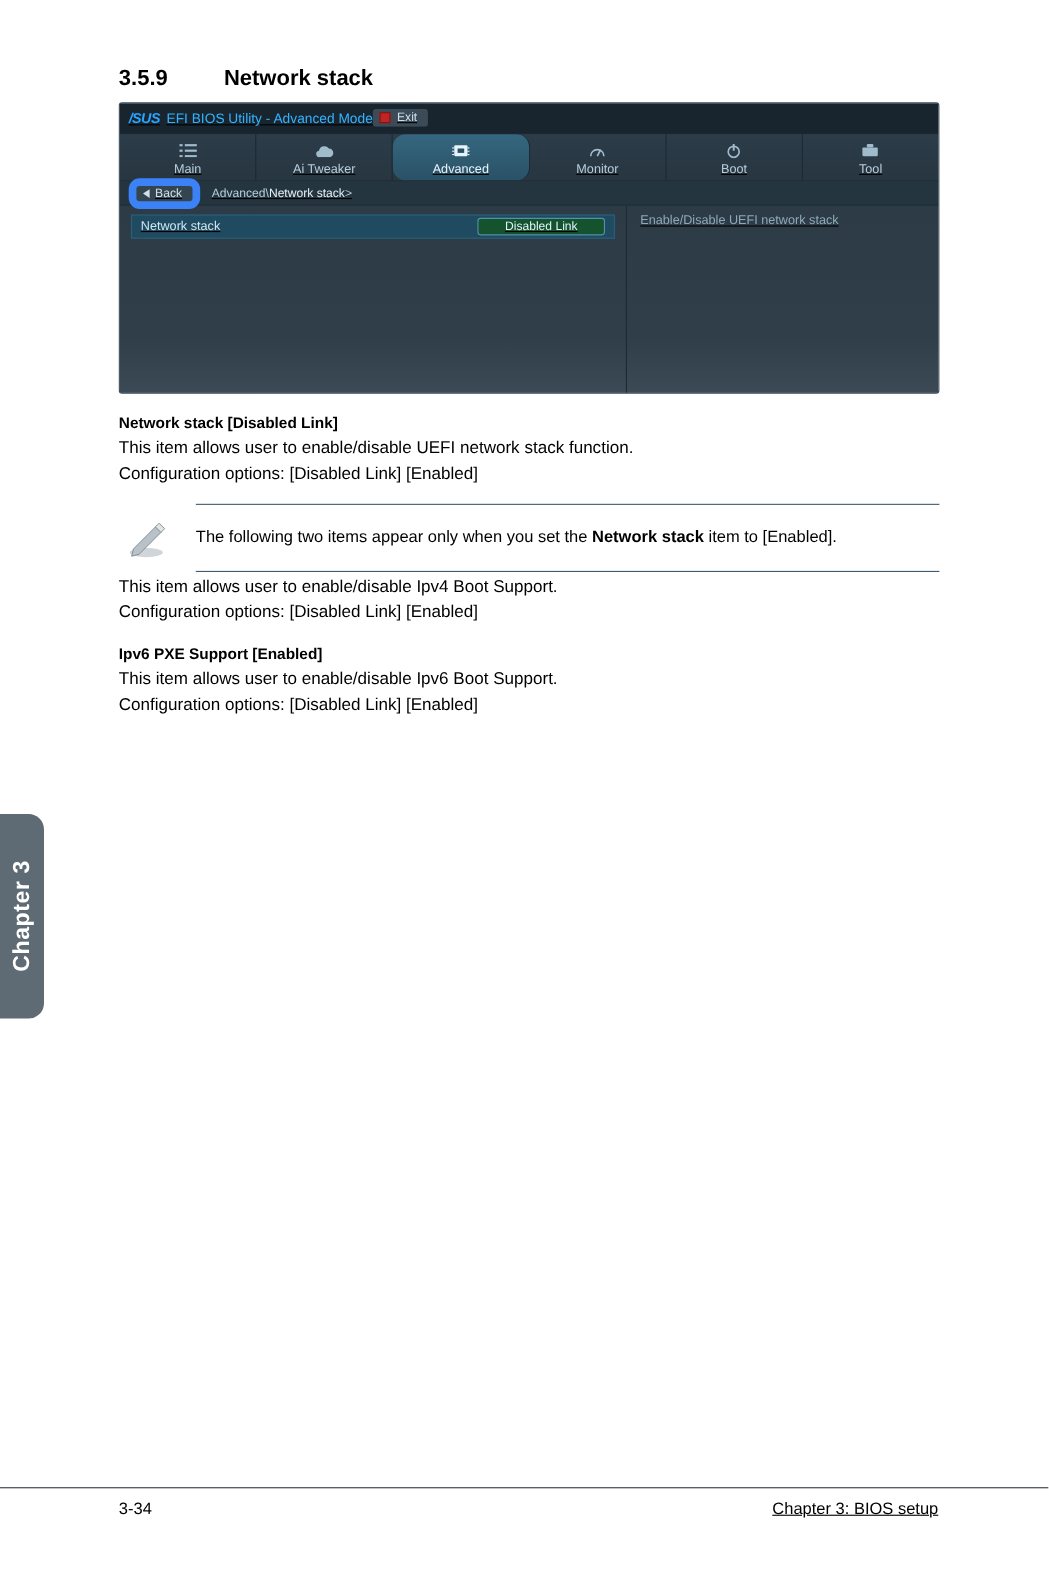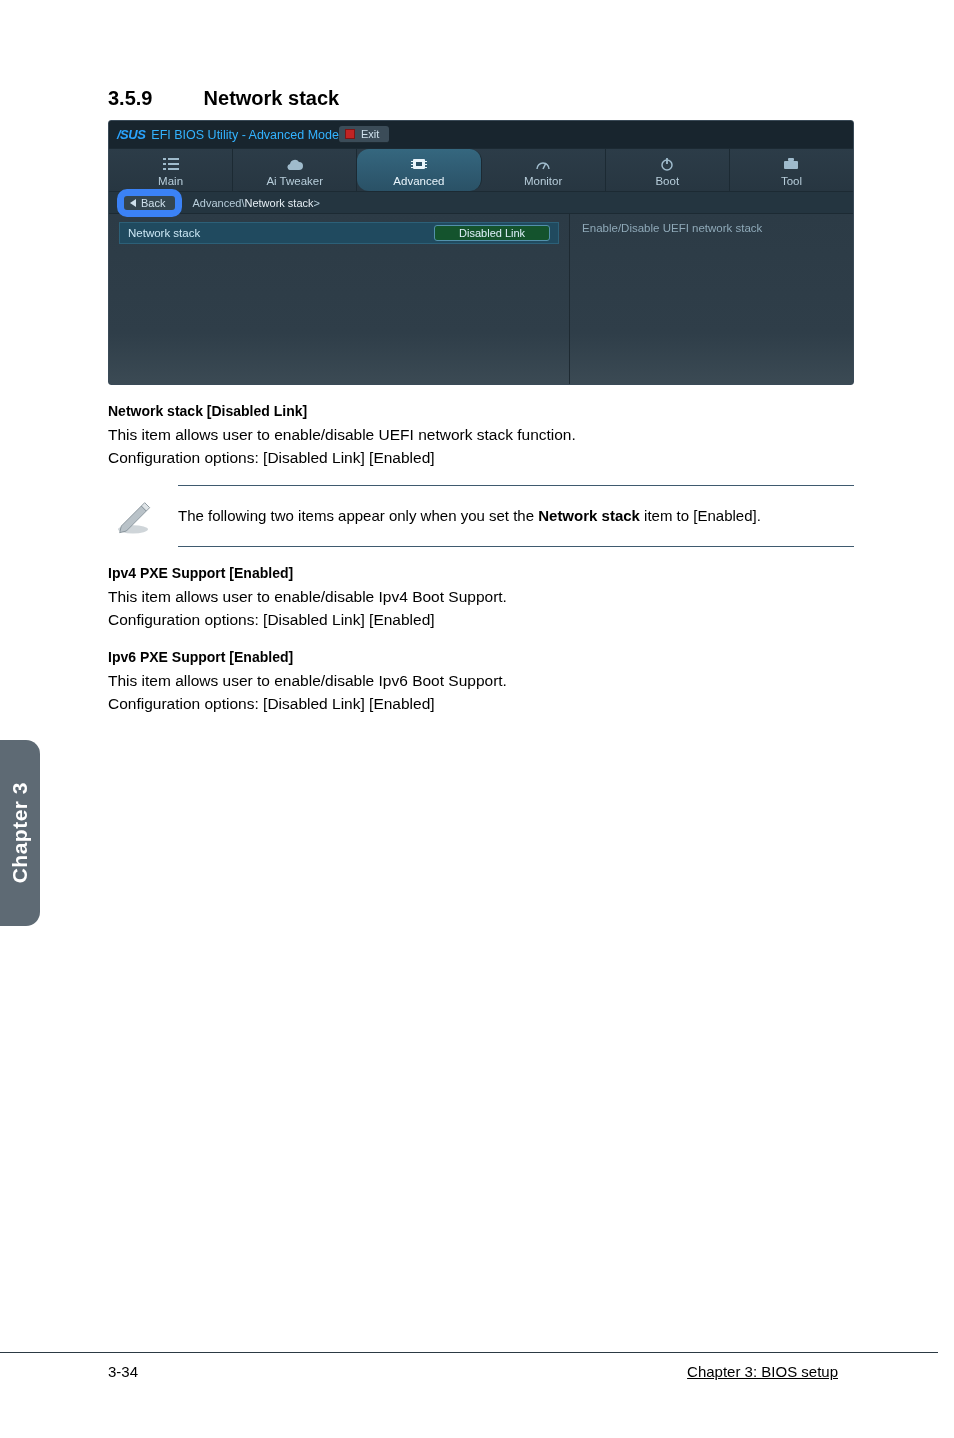--- a/index.html
+++ b/index.html
@@ -11,41 +11,41 @@
     position: relative;
     height: 1438px;
   }
   .content-col {
     padding: 60px 100px 0 108px;
   }
   .h-sec {
     font-weight: bold;
     font-size: 20px;
     margin-bottom: 10px;
-    margin-top: 27px;
   }
   .h-sec .num { display:inline-block; width: 90px; }
   .h-sub {
     font-weight: bold;
     font-size: 14px;
     margin-top: 18px;
     margin-bottom: 6px;
   }
   .body-text {
     font-size: 15.5px;
     line-height: 1.35;
     margin-bottom: 2px;
   }
   
   .bios {
     border: 1px solid #3a4a57;
     border-radius: 3px;
     background: linear-gradient(#2a3a45,#2a3a45);
     overflow: hidden;
     margin-bottom: 4px;
+    text-decoration: underline;
   }
   .bios-titlebar {
     display:flex;
     align-items:center;
     background:#18252e;
     height:28px;
     padding-left:8px;
     border-bottom:1px solid #1c2a33;
   }
   .brand {
@@ -203,21 +203,21 @@
     font-weight:bold;
     font-size:21px;
     writing-mode:vertical-rl;
     transform:rotate(180deg);
     letter-spacing:0.5px;
   }
   
   .footer{
     position:absolute;
     bottom:58px;
-    left:0;right:16px;
+    left:0;right:1px;
     border-top:1px solid #2c3a44;
     padding:10px 100px 0 108px;
     display:flex;
     font-size:15px;
   }
   .footer .pn{flex:0 0 auto;}
   .footer .ct{flex:1;text-align:right;text-decoration:underline;}
 </style>
 </head>
 <body>
@@ -345,21 +345,20 @@
             <polygon points="34,12 38,8 44,14 40,18" fill="#dfe4e7" stroke="#7d8a92" stroke-width="1"></polygon>
           </svg>
       </div>
       <div class="note-text">
         <span>The following two items appear only when you set the </span><b>Network stack</b><span> item to [Enabled].</span>
       </div>
     </div>
     <hr class="note-rule">
   </div>
 
-  <div class="h-sub">Ipv4 PXE Support [Enabled]</div>
   <div class="body-text">This item allows user to enable/disable Ipv4 Boot Support.</div>
   <div class="body-text">Configuration options: [Disabled Link] [Enabled]</div>
 
   <div class="h-sub">Ipv6 PXE Support [Enabled]</div>
   <div class="body-text">This item allows user to enable/disable Ipv6 Boot Support.</div>
   <div class="body-text">Configuration options: [Disabled Link] [Enabled]</div>
 
 </div>
 
 <div class="side-tab">

